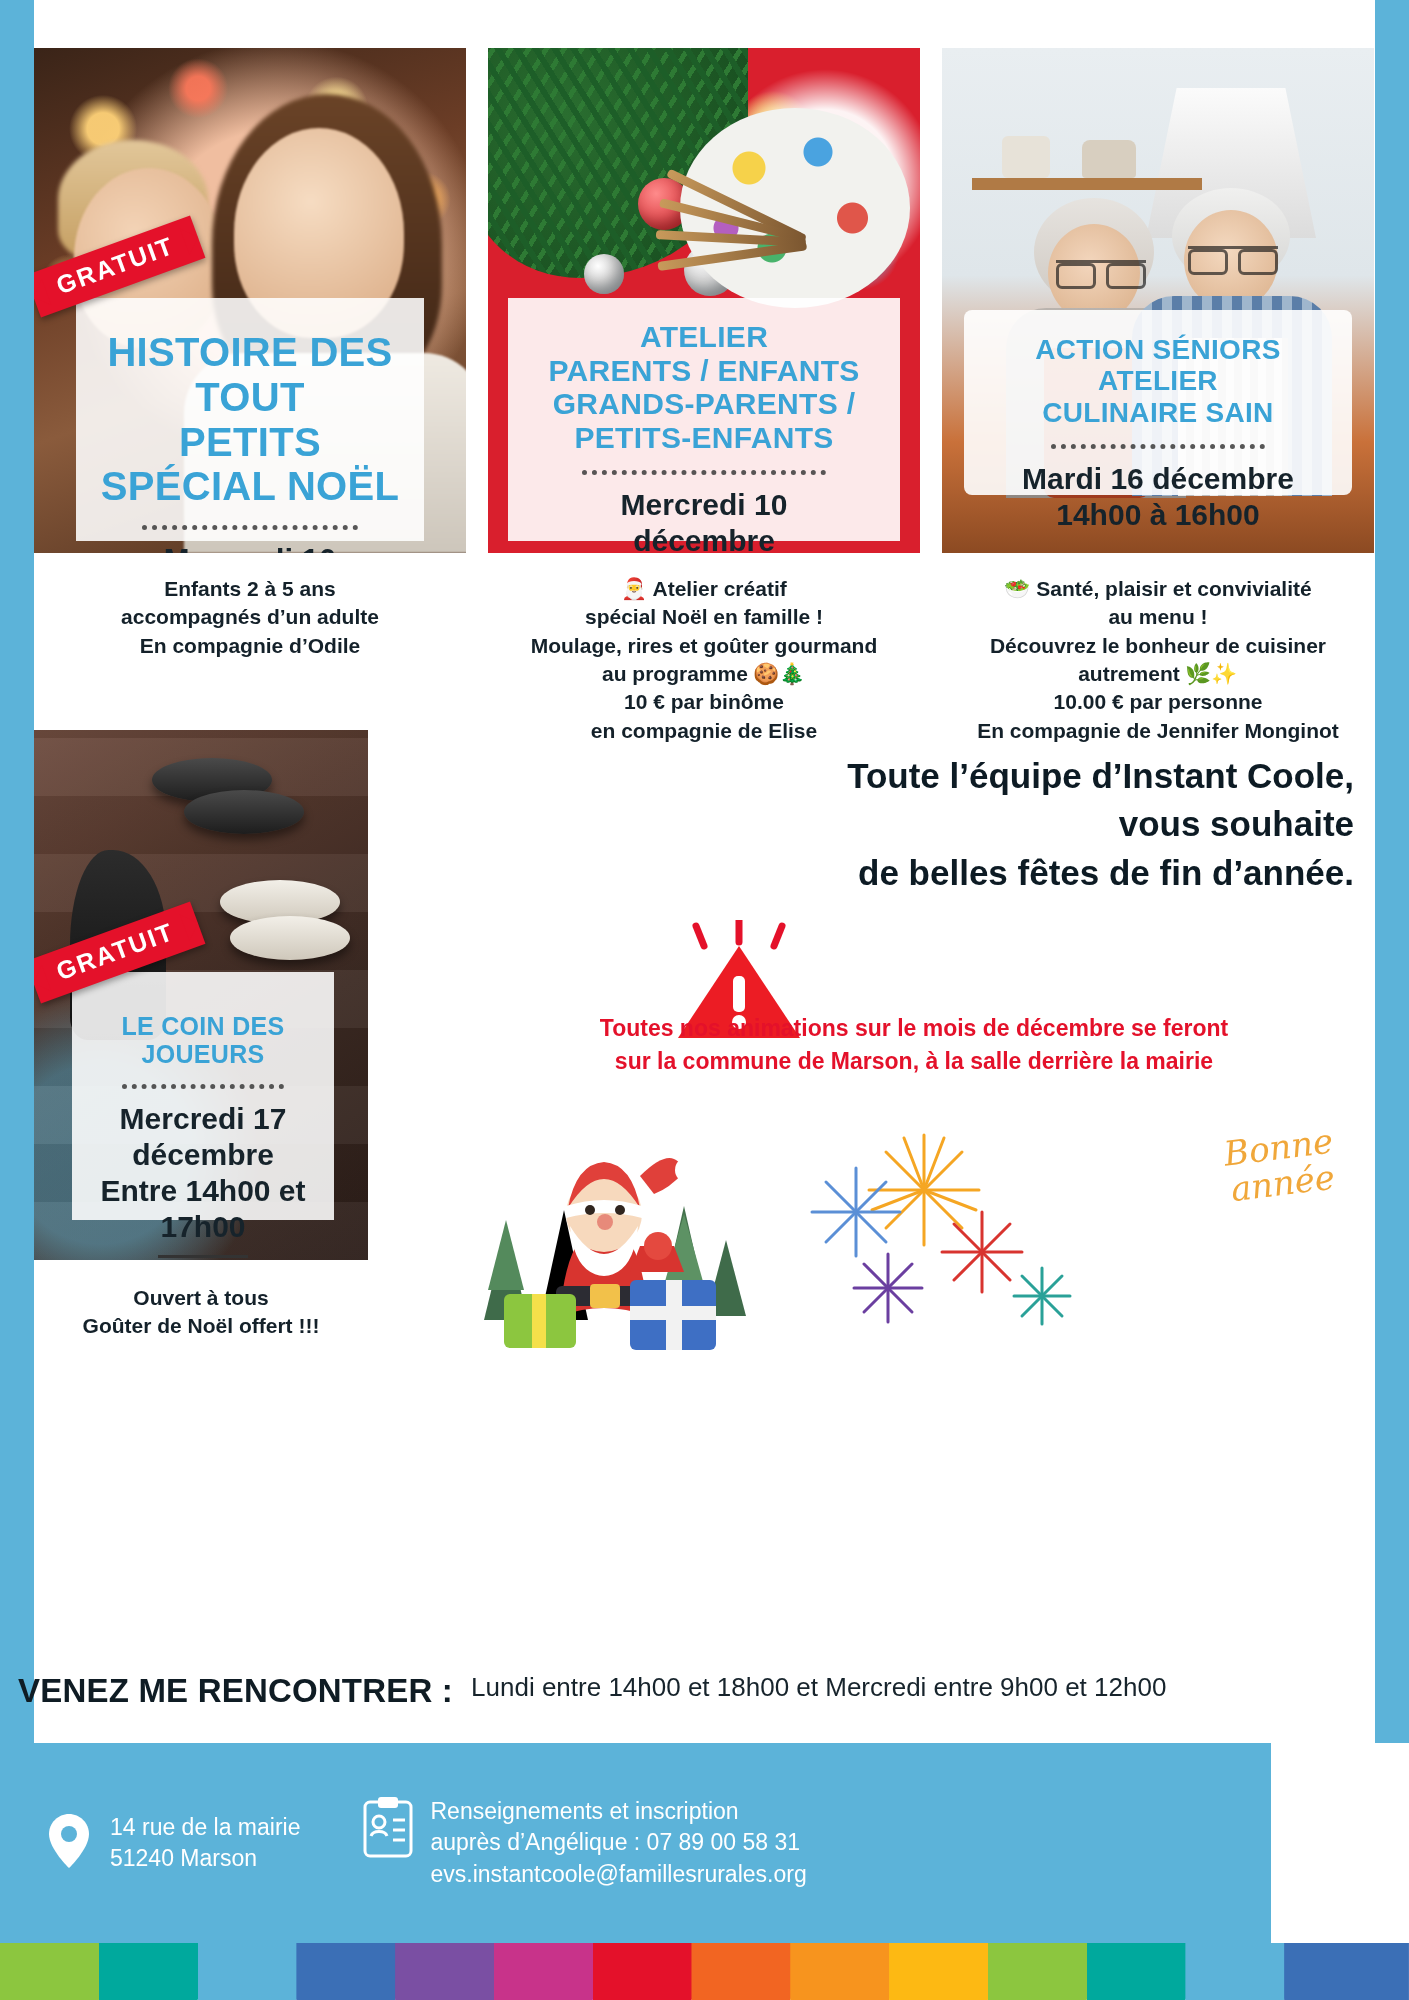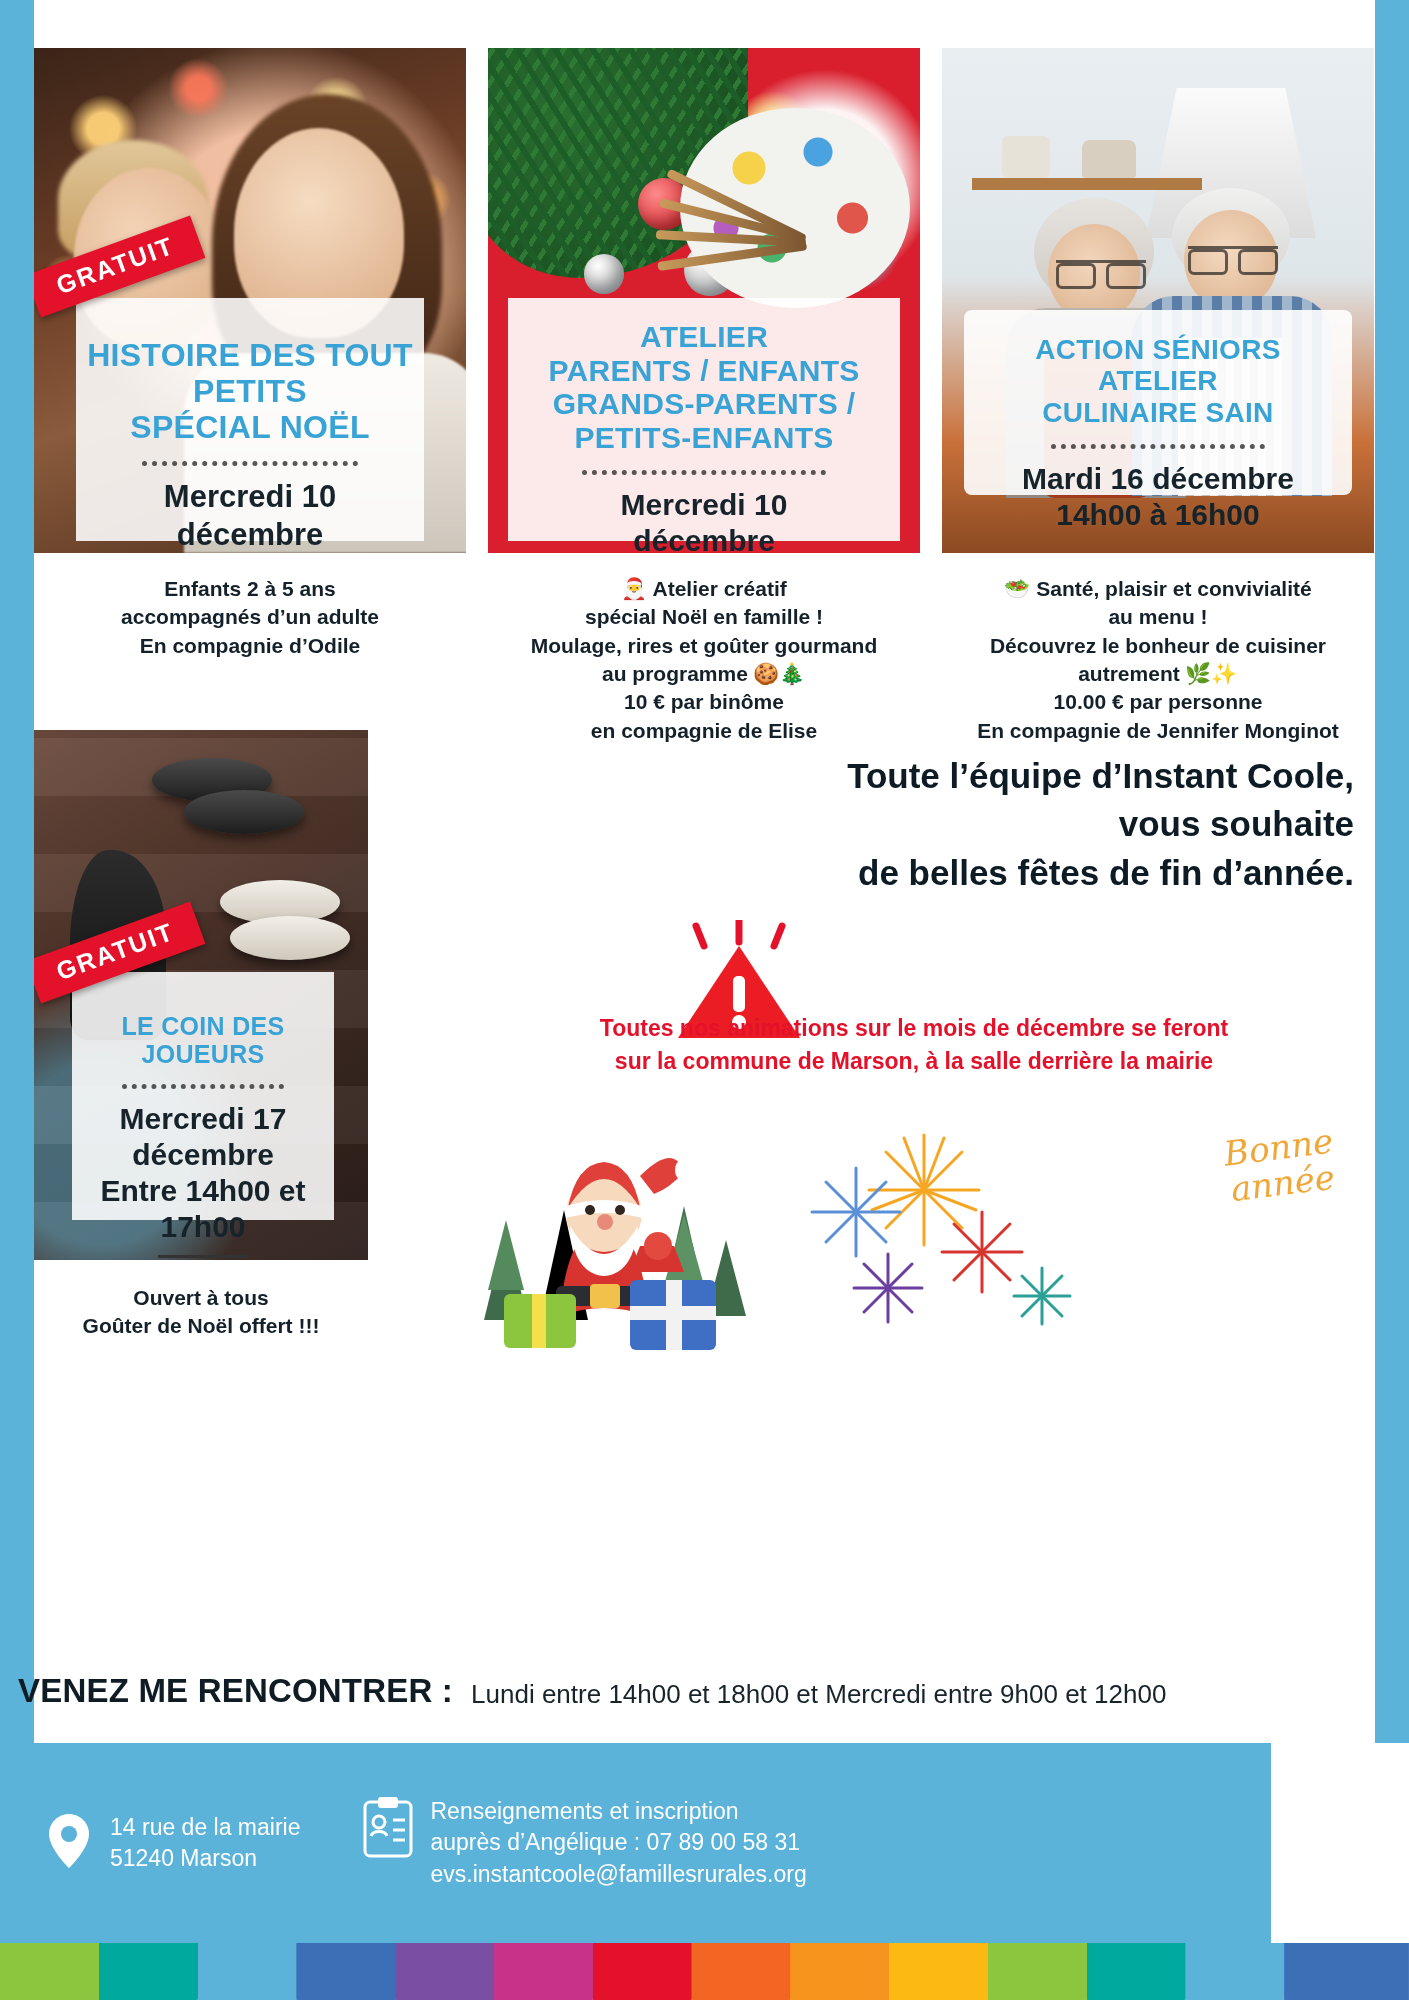--- a/index.html
+++ b/index.html
@@ -204,21 +204,21 @@
   .ov3 { left: 22px; right: 22px; top: 262px; bottom: 58px; background: rgba(255,255,255,.9); border-radius: 8px; }
   .ov4 { left: 38px; right: 34px; top: 242px; bottom: 40px; background: rgba(255,255,255,.88); }
 
   .ov-title {
     color: #3aa3d6;
     font-weight: bold;
     text-align: center;
     line-height: 1.12;
     letter-spacing: .3px;
   }
-  .t-1 { font-size: 32px; padding: 40px 10px 0; }
+  .t-1 { font-size: 40px; padding: 32px 10px 0; }
   .t-2 { font-size: 30px; padding: 22px 6px 0; }
   .t-3 { font-size: 28px; padding: 24px 6px 0; }
   .t-4 { font-size: 25px; padding: 40px 6px 0; }
 
   .dots {
     width: 62%;
     margin: 16px auto 12px;
     border-top: 5px dotted #3b3b3b;
     opacity: .85;
   }
@@ -324,21 +324,21 @@
     font-size: 34px;
     line-height: 1.05;
     transform: rotate(-7deg);
     text-align: center;
   }
 
   
   .venez {
     position: absolute;
     left: 18px; top: 1672px; width: 1380px;
-    display: flex; align-items: flex-end; gap: 18px;
+    display: flex; align-items: flex-start; gap: 18px;
   }
   .venez .big {
     font-size: 33px; font-weight: bold; color: #0f1c24; letter-spacing: .2px;
   }
   .venez .hours {
     font-size: 26px; color: #17242c;
   }
 
   
   .footer {

